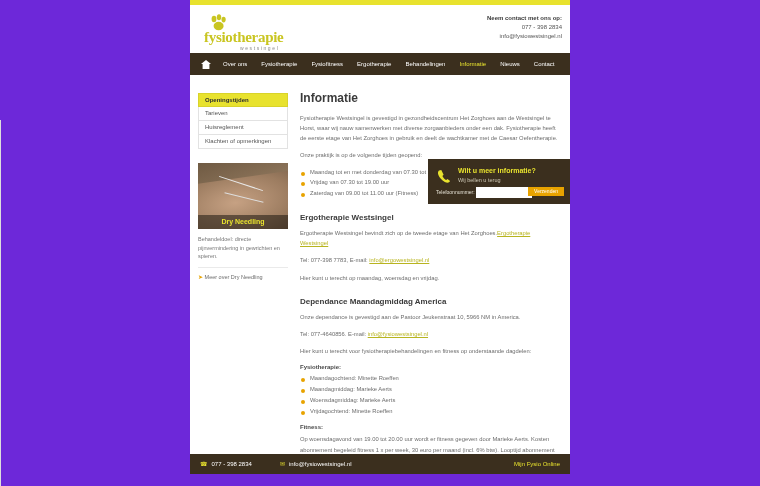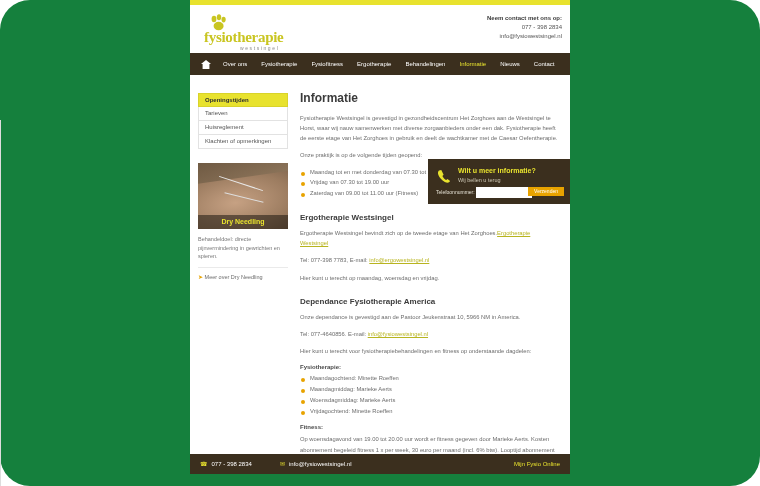--- a/index.html
+++ b/index.html
@@ -3,21 +3,21 @@
 <meta charset="utf-8">
 <style>
   html,body{margin:0;padding:0;}
   body{
     width:760px;height:486px;overflow:hidden;
     background:#ffffff;
     font-family:"Liberation Sans", sans-serif;
     font-size:6px;
     color:#4a4a4a;
   }
-  .page{position:relative;width:760px;height:486px;background:#15803d;border-radius:30px;}
+  .page{position:relative;width:760px;height:486px;background:#6d28d9;}
   .topbar{position:absolute;left:190px;top:0;width:380px;height:5px;background:#e8e22e;}
   .leftedge{position:absolute;left:0;top:120px;width:1px;height:366px;background:#ddd;}
 
   
   .header{position:absolute;left:190px;top:5px;width:380px;height:48px;background:#fff;}
   .logo{position:absolute;left:10px;top:6px;width:110px;height:42px;}
   .logo-mark{position:absolute;left:8px;top:2px;width:22px;height:22px;}
   .logo-text{position:absolute;left:4px;top:18px;font-size:15px;font-weight:bold;color:#c9c521;letter-spacing:-0.3px;font-family:"Liberation Serif",serif;}
   .logo-sub{position:absolute;left:40px;top:34px;font-size:5px;color:#8b8b8b;letter-spacing:1.6px;}
   .contactblock{position:absolute;right:8px;top:9px;text-align:right;line-height:1.5;}
@@ -160,21 +160,21 @@
       <h2 class="sub">Ergotherapie Westsingel</h2>
       <p class="p">
         <span>Ergotherapie Westsingel bevindt zich op de tweede etage van Het Zorghoes.</span><span class="lnk">Ergotherapie Westsingel</span>
       </p>
       <p class="p">
         <span>Tel: 077-398 7783, E-mail:</span>
         <span class="lnk">info@ergowestsingel.nl</span>
       </p>
       <p class="p">Hier kunt u terecht op maandag, woensdag en vrijdag.</p>
 
-      <h2 class="sub">Dependance Fysiotherapie America</h2>
+      <h2 class="sub">Dependance Maandagmiddag America</h2>
       <p class="p">Onze dependance is gevestigd aan de Pastoor Jeukenstraat 10, 5966 NM in America.</p>
       <p class="p">
         <span>Tel: 077-4640856. E-mail:</span>
         <span class="lnk">info@fysiowestsingel.nl</span>
       </p>
       <p class="p">Hier kunt u terecht voor fysiotherapiebehandelingen en fitness op onderstaande dagdelen:</p>
 
       <div class="strongline">Fysiotherapie:</div>
       <ul class="bul">
         <li>Maandagochtend: Minette Roeffen</li>

